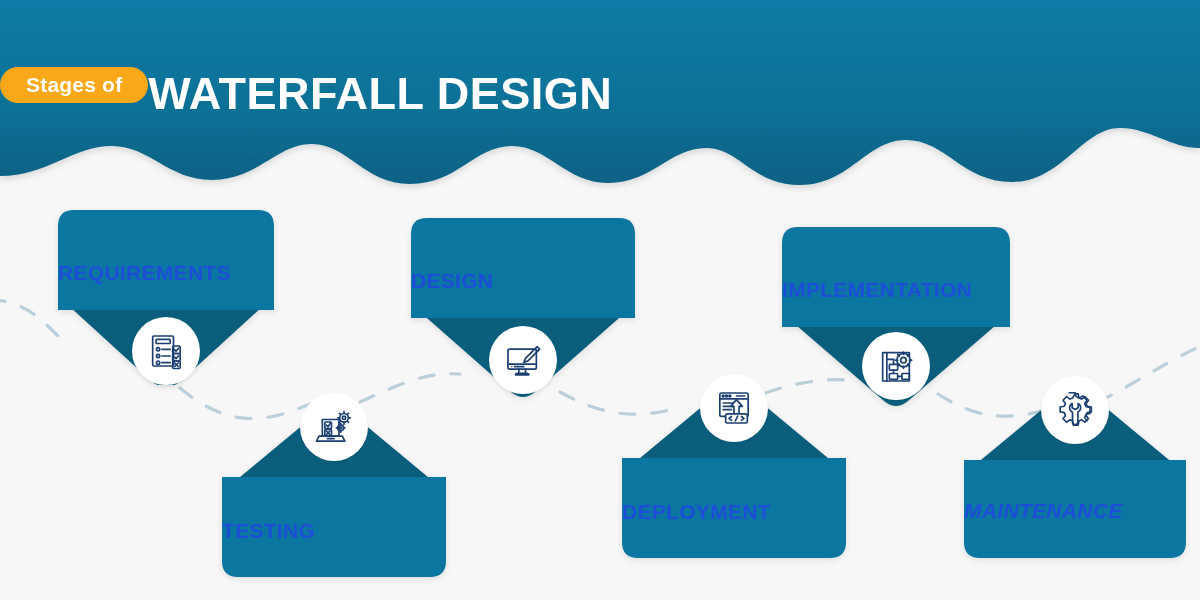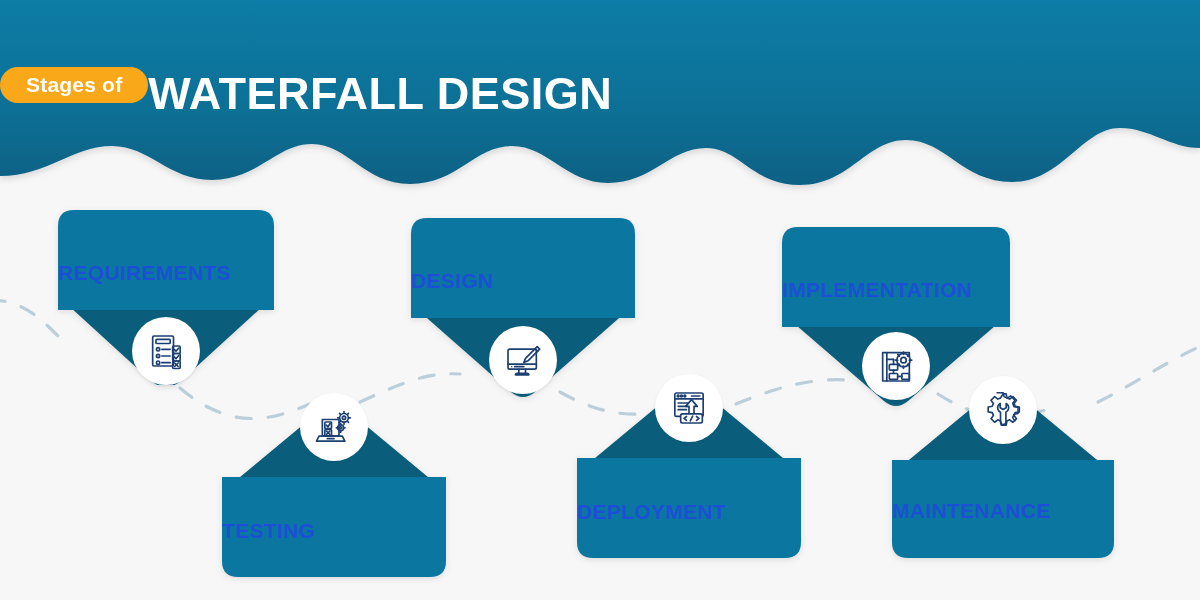--- a/index.html
+++ b/index.html
@@ -219,21 +219,21 @@
           <line x1="14" y1="32" x2="25" y2="32"></line>
           <path d="M19,35 L19,40 M27,35 L27,40"></path>
           <path d="M15,42 L31,42 Q31,40 29,40 L17,40 Q15,40 15,42 Z"></path>
           <path d="M41,8 L44,11 L30,25 L25,27 L27,22 Z"></path>
           <line x1="38.5" y1="10.5" x2="41.5" y2="13.5"></line>
         </g>
       </svg>
     </div>
   </div>
 
-  <div class="stage up" style="left:577px; top:378px; width:224px; height:180px;">
+  <div class="stage up" style="left:622px; top:378px; width:224px; height:180px;">
     <svg class="stage-shape shadow-soft" width="224" height="180" viewBox="0 0 224 180">
       <path fill="#0A5E7C" d="M0,95 L100,12 Q112,2 124,12 L224,95 Z"></path>
       <path fill="#0B76A0" d="M0,80 L224,80 L224,164 Q224,180 208,180 L16,180 Q0,180 0,164 Z"></path>
     </svg>
     <div class="stage-label">DEPLOYMENT</div>
     <div class="icon-bubble" style="left:78px; top:-4px;">
       <svg width="40" height="40" viewBox="0 0 48 48">
         <g fill="none" stroke="#1C3F72" stroke-width="2" stroke-linejoin="round" stroke-linecap="round">
           <rect x="7" y="6" width="34" height="28" rx="2"></rect>
           <line x1="7" y1="13" x2="41" y2="13"></line>
@@ -275,21 +275,21 @@
           <circle cx="33" cy="17" r="8" fill="#ffffff"></circle>
           <circle cx="33" cy="17" r="3.3"></circle>
           <path d="M33,7.2 L33,10 M33,24 L33,26.8 M23.2,17 L26,17 M40,17 L42.8,17
                    M26.1,10.1 L28.1,12.1 M37.9,21.9 L39.9,23.9
                    M39.9,10.1 L37.9,12.1 M28.1,21.9 L26.1,23.9"></path>
         </g>
       </svg>
     </div>
   </div>
 
-  <div class="stage up" style="left:892px; top:382px; width:222px; height:176px;">
+  <div class="stage up" style="left:964px; top:382px; width:222px; height:176px;font-style:italic;">
     <svg class="stage-shape shadow-soft" width="222" height="176" viewBox="0 0 222 176">
       <path fill="#0A5E7C" d="M0,92 L99,10 Q111,0 123,10 L222,92 Z"></path>
       <path fill="#0B76A0" d="M0,78 L222,78 L222,160 Q222,176 206,176 L16,176 Q0,176 0,160 Z"></path>
     </svg>
     <div class="stage-label" style="top:118px;">MAINTENANCE</div>
     <div class="icon-bubble" style="left:77px; top:-6px;">
       <svg width="40" height="40" viewBox="0 0 48 48">
         <g fill="none" stroke="#1C3F72" stroke-width="2" stroke-linejoin="round" stroke-linecap="round">
           <path d="M20,4 L28,4 L29,9.2 L33.3,11 L37.6,8.1 L43.2,13.7 L40.3,18 L42.1,22.3 L47.3,23.3
                    L47.3,31.3 L42.1,32.3 L40.3,36.6 L43.2,40.9" transform="translate(-1.5,-0.5) scale(0.92)"></path>

